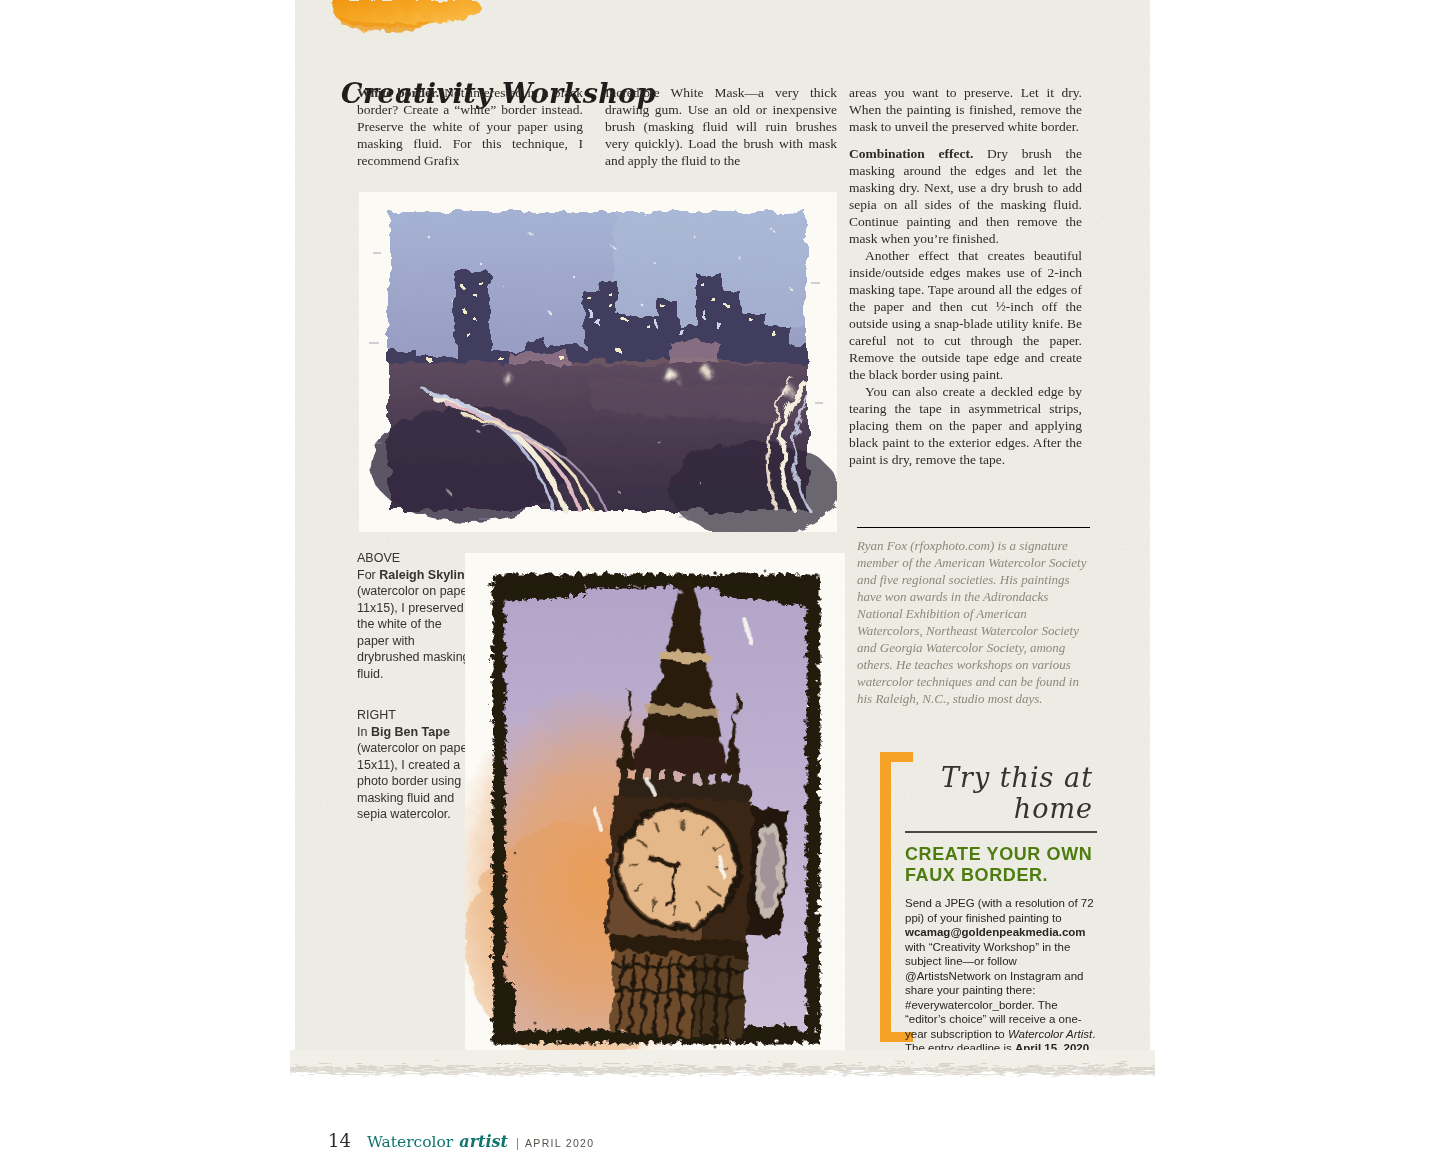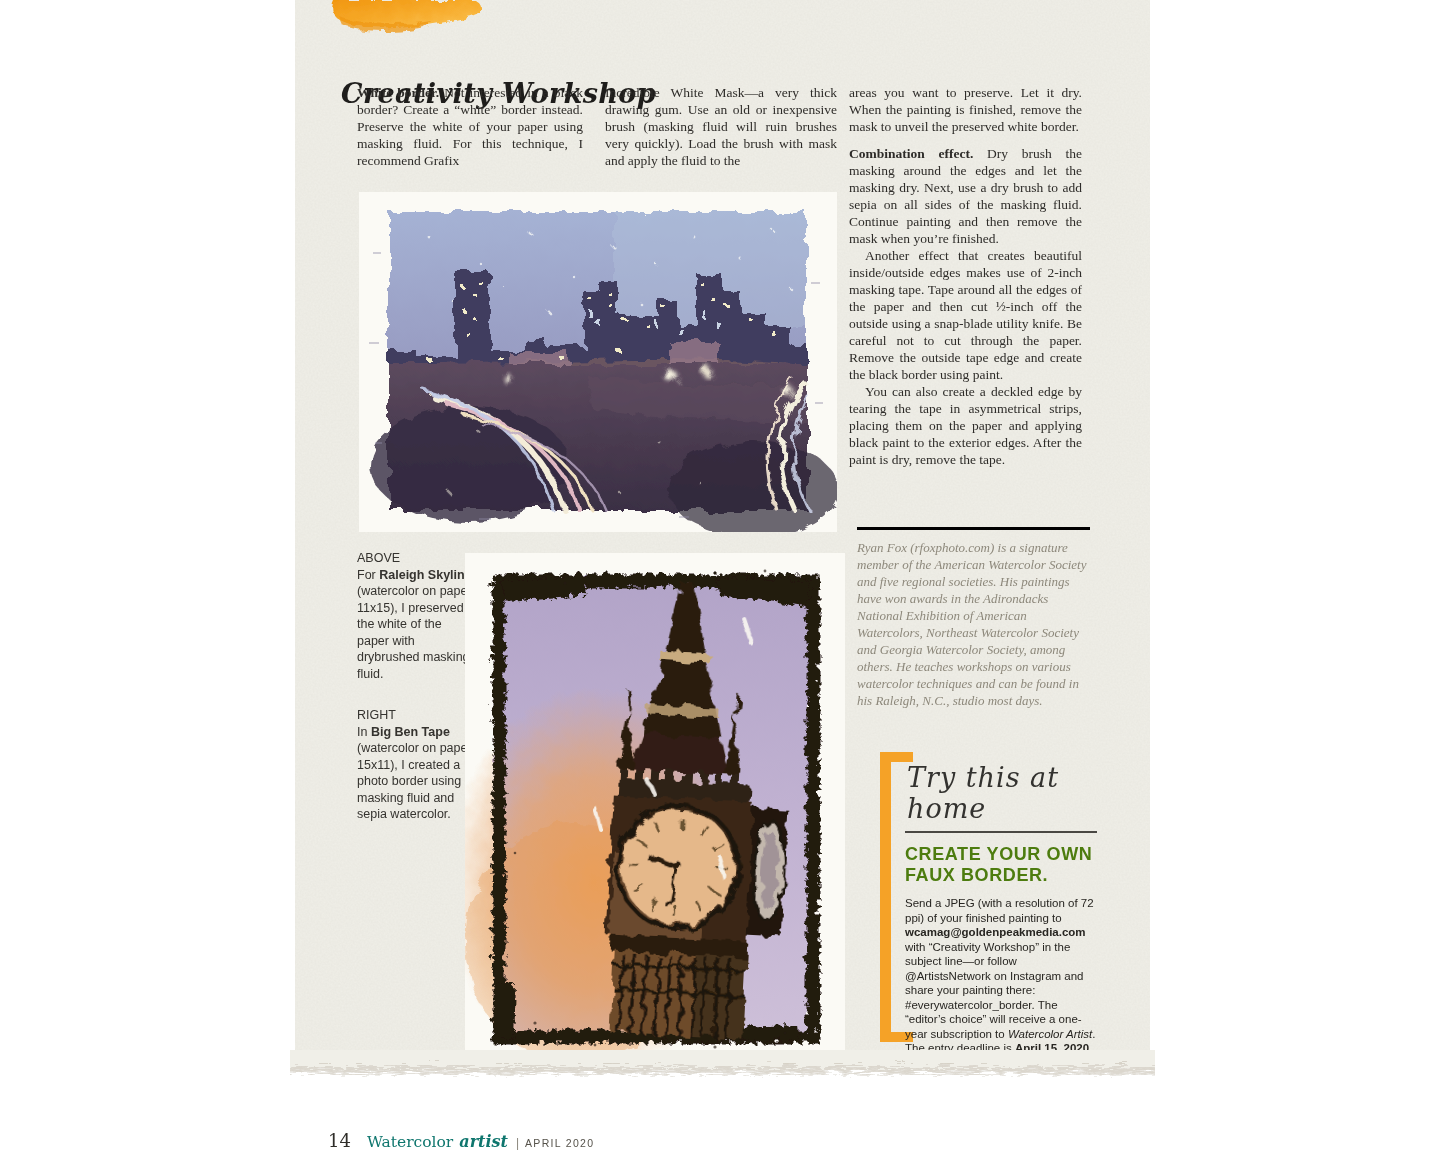--- a/index.html
+++ b/index.html
@@ -41,34 +41,34 @@
   .painting svg { display:block; }
 
   
   .captions { position:absolute; left:62px; top:550px; width:118px;
               font-size:12.5px; line-height:16.5px; color:#35332f; }
   .cap + .cap { margin-top:25px; }
   .cap-title { font-weight:bold; }
 
   
   .bio { position:absolute; left:562px; top:527px; width:233px;
-         border-top:3px solid #000000; padding-top:9px;
+         border-top:1px solid #000000; padding-top:9px;
          font-family:"Liberation Serif", serif; font-style:italic;
          font-size:13px; line-height:17px; color:#8d887b; }
 
   
   .sb-bracket { position:absolute; left:585px; top:752px; width:33px; height:290px;
                 border-left:11px solid #f5a227;
                 border-top:10px solid #f5a227;
                 border-bottom:10px solid #f5a227; }
   .sb { position:absolute; left:610px; top:762px; width:192px; }
   .sb-script { display:inline-block; font-family:"DejaVu Serif", serif;
                font-style:italic; font-size:27px; color:#33322f;
                letter-spacing:1px; padding:0 4px 7px 2px;
-               border-bottom:2px solid #4a4843; }
+               border-bottom:2px solid #4a4843;text-align:right; }
   .sb-heading { margin-top:11px; font-size:18px; line-height:21px; font-weight:bold;
                 letter-spacing:.6px; color:#4d7c0f; }
   .sb-body { margin-top:10px; font-size:11.5px; line-height:14.5px; color:#272521; }
   .sb-body .b { font-weight:bold; }
   .sb-body .i { font-style:italic; }
 
   
   .footer { position:absolute; left:328px; top:1102px; display:flex;
             align-items:baseline; color:#3f3c36; }
   .folio-num { font-family:"DejaVu Serif", serif; font-size:18px; color:#2f2d29;margin-top:28px; }

